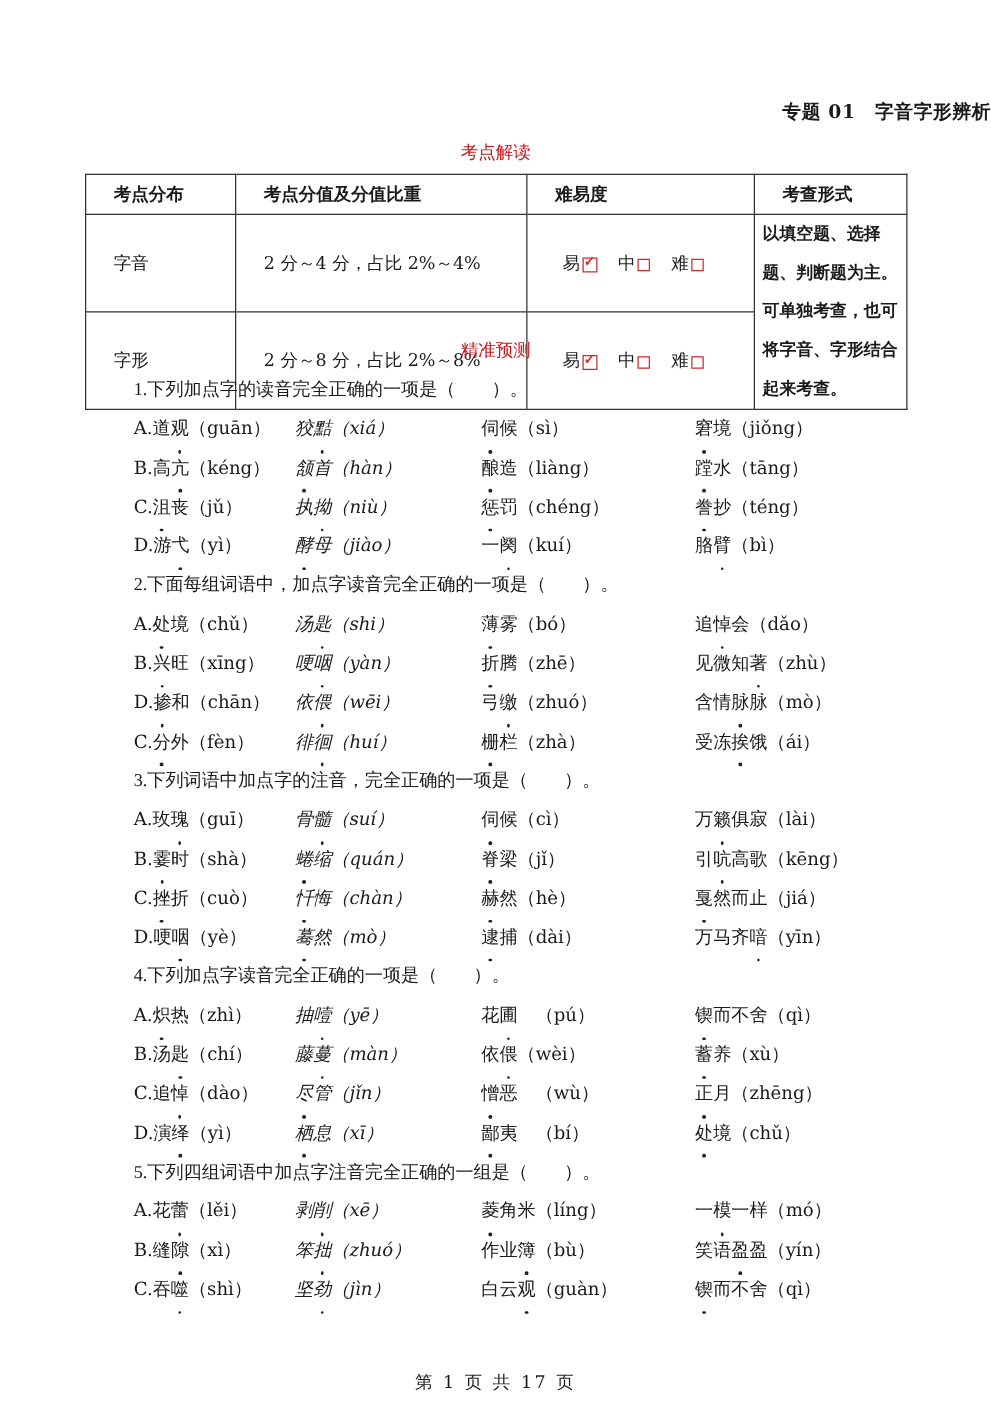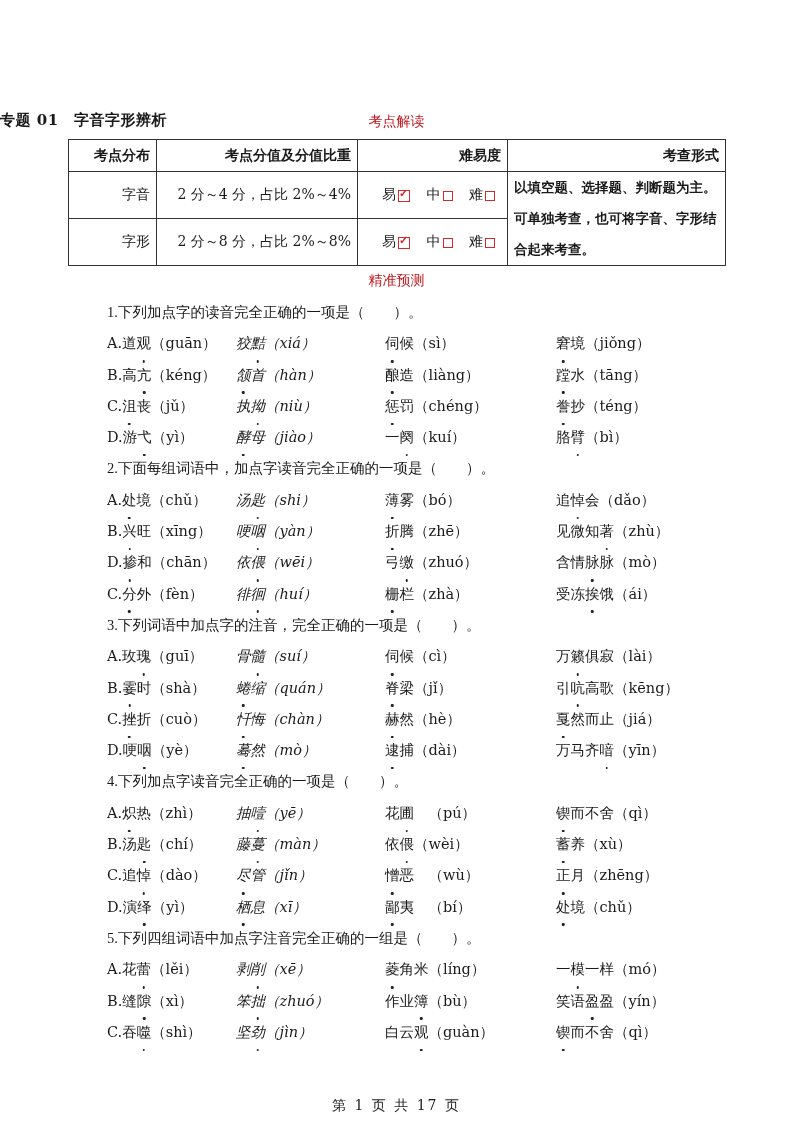--- a/index.html
+++ b/index.html
@@ -2,33 +2,33 @@
 <html><head>
 <meta charset="utf-8">
 <style>
   html, body { margin: 0; padding: 0; background: #ffffff; }
   body {
     width: 793px; height: 1122px; position: relative; overflow: hidden;
     font-family: "DejaVu Serif", "Liberation Serif", serif;
     color: #1a1a1a;
   }
   .title {
-    position: absolute; top: 80px; left: 0; width: 793px; text-align: left;
-    font-size: 15px; font-weight: bold; letter-spacing: 0.5px; margin-top: 31px;
+    position: absolute; top: 80px; left: 0; width: 793px; text-align: right;
+    font-size: 15px; font-weight: bold; letter-spacing: 0.5px;
   }
   .section-head {
     position: absolute; left: 0; width: 793px; text-align: center;
     font-size: 14px; font-weight: normal; color: #c0161c;
   }
   table.overview {
     position: absolute; top: 139px; left: 68px; width: 658px;
     border-collapse: collapse; font-size: 14px;
   }
   table.overview td, table.overview th {
-    border: 1px solid #333; padding: 0 6px; text-align: right; vertical-align: middle;
+    border: 1px solid #333; padding: 0 22px; text-align: left; vertical-align: middle;
   }
   table.overview th { height: 31px; font-weight: bold; font-size: 14px; }
   table.overview td { height: 45px; }
   .col1 { width: 75px; }
   .col2 { width: 188px; }
   .col3 { width: 137px; }
   .form-cell { text-align: left !important; line-height: 31px; font-size: 13.5px; padding: 0 6px !important; font-weight: bold; }
   .diff { display: inline-flex; align-items: center; margin: 0 6px; }
   .box {
     display: inline-block; width: 8px; height: 8px; border: 1px solid #d02a2a;

